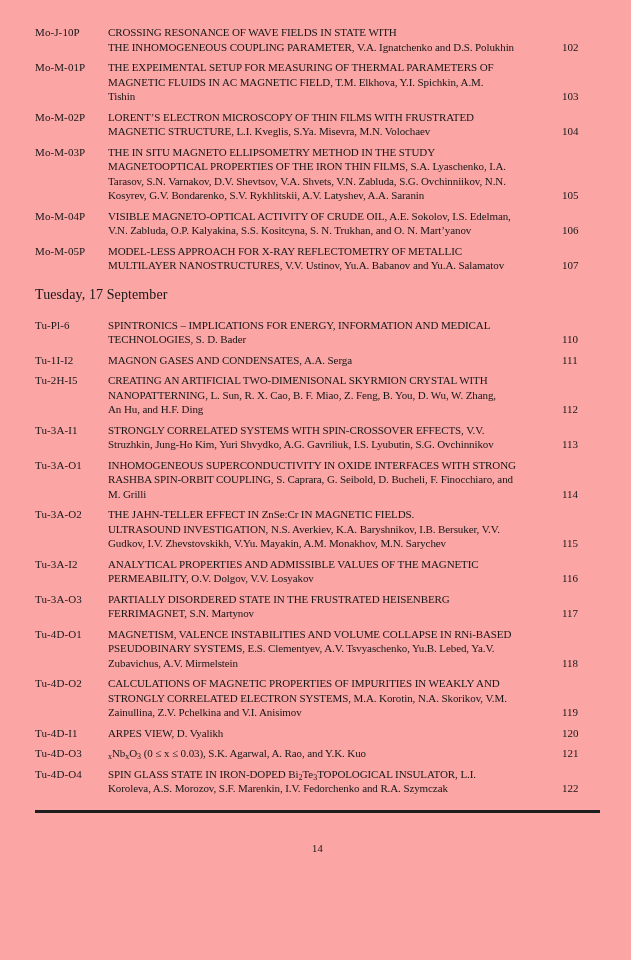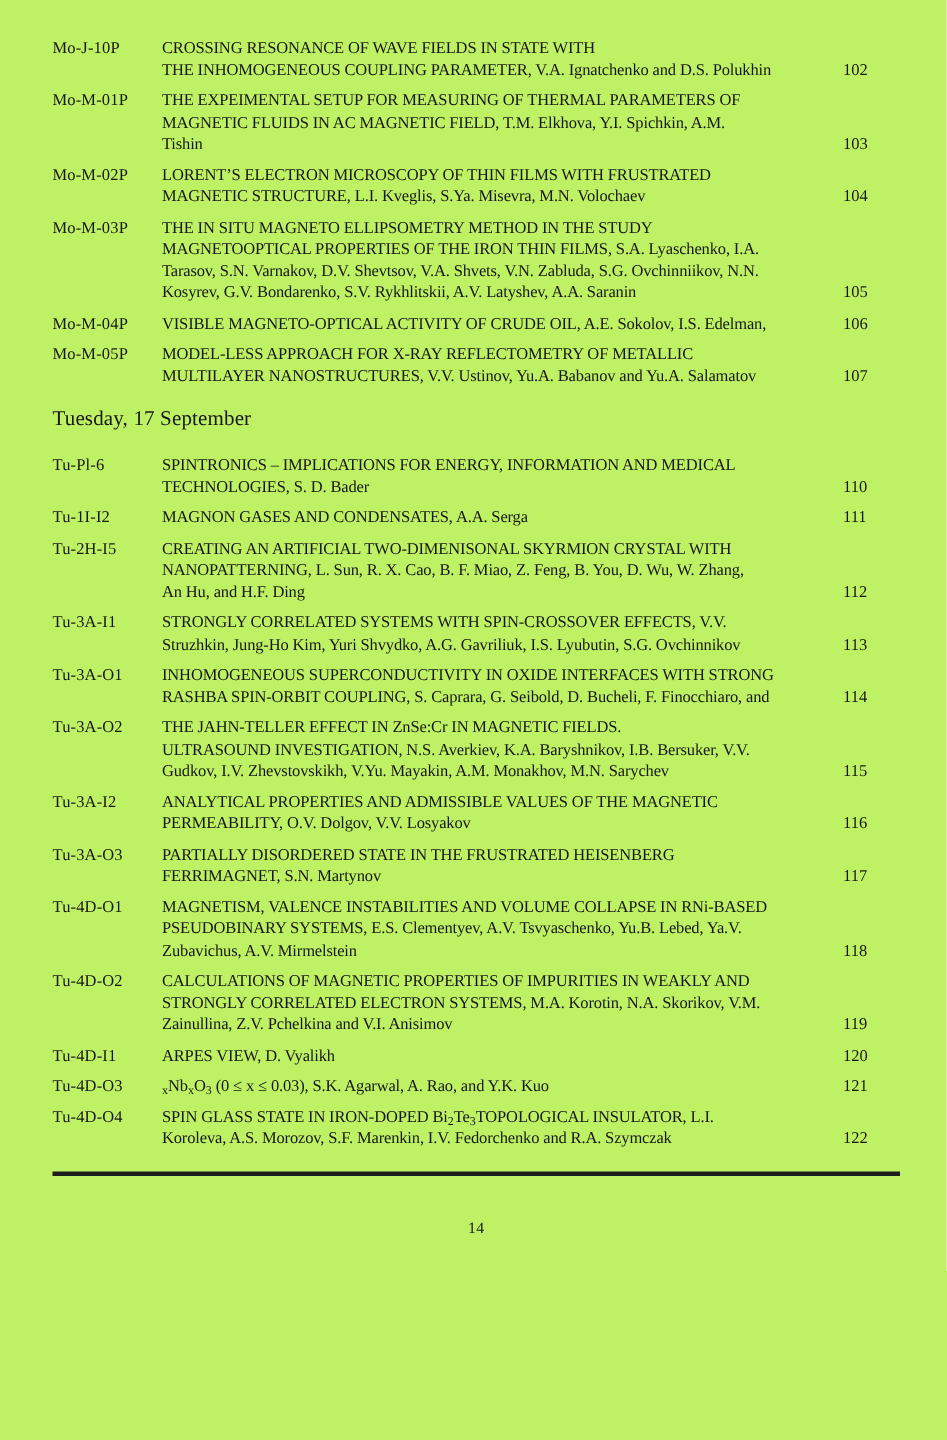--- a/index.html
+++ b/index.html
@@ -5,21 +5,21 @@
   html, body {
     margin: 0;
     padding: 0;
     background: #f4f4f2;
     font-family: "Liberation Serif", serif;
   }
   .sheet {
     position: relative;
     width: 631px;
     height: 960px;
-    background: #bef264;
+    background: #fca5a5;
     color: #171717;
     overflow: hidden;
     box-sizing: border-box;
     padding: 25px 31px 0 35px;
   }
   .toc { }
   .section-heading {
     font-size: 14px;
     font-weight: normal;
     line-height: 20px;
@@ -110,20 +110,21 @@
           <div class="line"><span>MAGNETOOPTICAL PROPERTIES OF THE IRON THIN FILMS, </span><span class="u ">S.A. Lyaschenko</span><span>, I.A.</span></div>
           <div class="line"><span>Tarasov, S.N. Varnakov, D.V. Shevtsov, V.A. Shvets, V.N. Zabluda, S.G. Ovchinniikov, N.N.</span></div>
           <div class="line"><span>Kosyrev, G.V. Bondarenko, S.V. Rykhlitskii, A.V. Latyshev, A.A. Saranin</span></div>
         </div>
         <div class="page-num">105</div>
       </div>
       <div class="entry">
         <div class="code">Mo-M-04P</div>
         <div class="title">
           <div class="line"><span>VISIBLE MAGNETO-OPTICAL ACTIVITY OF CRUDE OIL, </span><span class="u ">A.E. Sokolov</span><span>, I.S. Edelman,</span></div>
+          <div class="line"><span>V.N. Zabluda, O.P. Kalyakina, S.S. Kositcyna, S. N. Trukhan, and O. N. Mart’yanov</span></div>
         </div>
         <div class="page-num">106</div>
       </div>
       <div class="entry">
         <div class="code">Mo-M-05P</div>
         <div class="title">
           <div class="line"><span>MODEL-LESS APPROACH FOR X-RAY REFLECTOMETRY OF METALLIC</span></div>
           <div class="line"><span>MULTILAYER NANOSTRUCTURES, </span><span class="u ">V.V. Ustinov</span><span>, Yu.A. Babanov and Yu.A. Salamatov</span></div>
         </div>
         <div class="page-num">107</div>
@@ -159,20 +160,21 @@
           <div class="line"><span>STRONGLY CORRELATED SYSTEMS WITH SPIN-CROSSOVER EFFECTS, </span><span class="u ">V.V.</span></div>
           <div class="line"><span class="u ">Struzhkin</span><span>, Jung-Ho Kim, Yuri Shvydko, A.G. Gavriliuk, I.S. Lyubutin, S.G. Ovchinnikov</span></div>
         </div>
         <div class="page-num">113</div>
       </div>
       <div class="entry">
         <div class="code">Tu-3A-O1</div>
         <div class="title">
           <div class="line"><span>INHOMOGENEOUS SUPERCONDUCTIVITY IN OXIDE INTERFACES WITH STRONG</span></div>
           <div class="line"><span>RASHBA SPIN-ORBIT COUPLING, </span><span class="u ">S. Caprara</span><span>, G. Seibold, D. Bucheli, F. Finocchiaro, and</span></div>
+          <div class="line"><span>M. Grilli</span></div>
         </div>
         <div class="page-num">114</div>
       </div>
       <div class="entry">
         <div class="code">Tu-3A-O2</div>
         <div class="title">
           <div class="line"><span>THE JAHN-TELLER EFFECT IN ZnSe:Cr IN MAGNETIC FIELDS.</span></div>
           <div class="line"><span>ULTRASOUND INVESTIGATION, N.S. Averkiev, K.A. Baryshnikov, I.B. Bersuker, </span><span class="u ">V.V.</span></div>
           <div class="line"><span class="u ">Gudkov</span><span>, I.V. Zhevstovskikh, V.Yu. Mayakin, A.M. Monakhov, M.N. Sarychev</span></div>
         </div>

